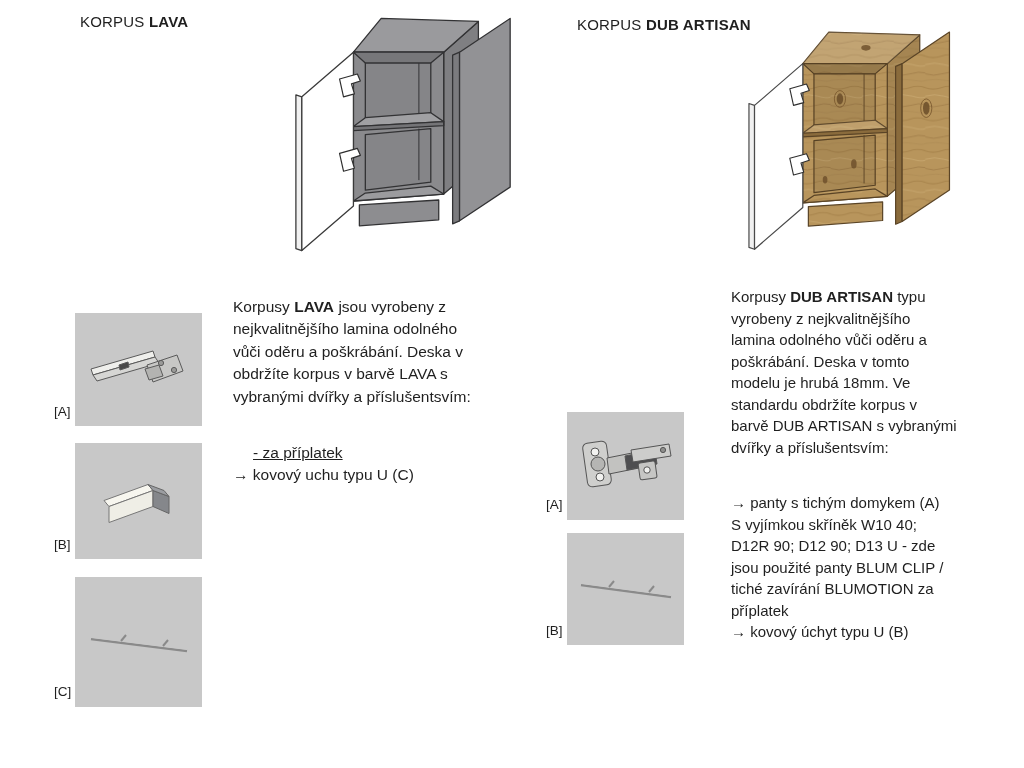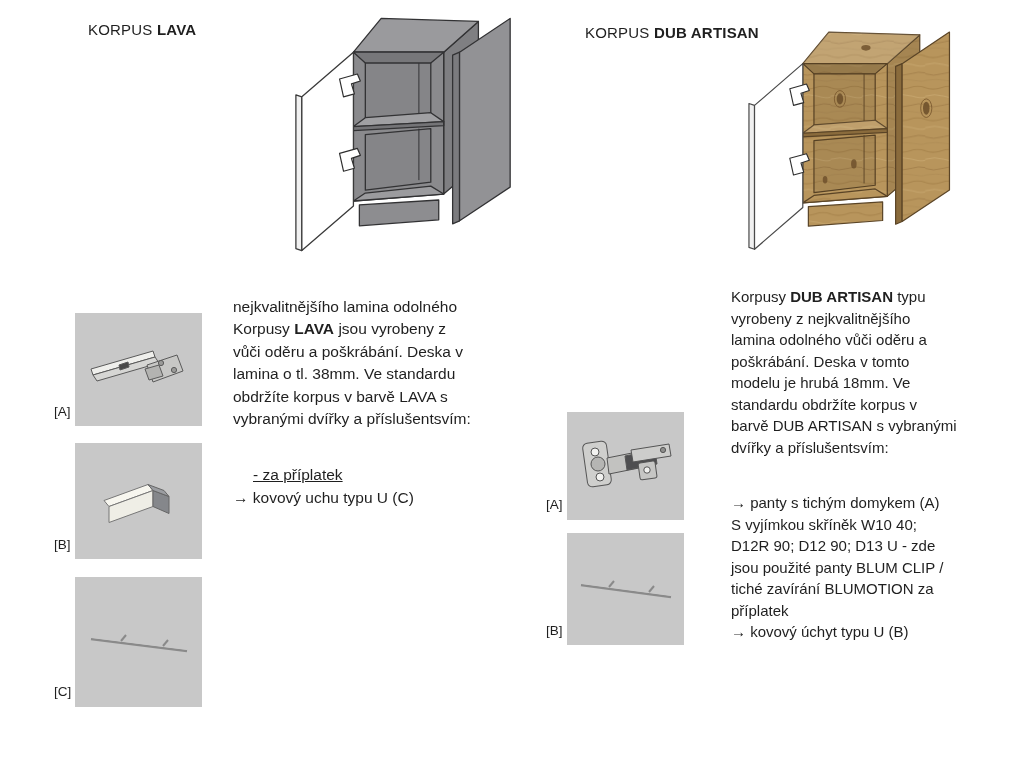--- a/index.html
+++ b/index.html
@@ -1,18 +1,18 @@
 <!DOCTYPE html>
 <html style="--page: #ffffff; --text: #1f1f1f; --lava-fill: #8a8a8d; --lava-line: #323234; --wood-base: #b8955c; --wood-line: #5a4426; --door: #ffffff; --partbox: #c8c8c8;"><head>
 <meta charset="utf-8">
 <style>
   html,body{margin:0;padding:0;background:#fff;}
   .page{position:relative;width:1024px;height:768px;background:var(--page,#fff);
         font-family:"Liberation Sans","DejaVu Sans",sans-serif;color:var(--text,#1f1f1f);overflow:hidden;}
-  .title{position:absolute;margin:8px;font-size:15px;font-weight:400;letter-spacing:.2px;}
+  .title{position:absolute;margin:0;font-size:15px;font-weight:400;letter-spacing:.2px;}
   .title .b,.b{font-weight:700;}
   .textblock{position:absolute;font-size:15.5px;}
   .textblock .tline{white-space:pre-wrap;line-height:22.4px;}
   .textblock.rt .tline{line-height:21.5px;font-size:15px;}
   .bullets{margin-top:34px;}
   .cab{position:absolute;}
   .part{position:absolute;width:150px;}
   .part-img{position:absolute;left:21px;top:0;background:var(--partbox,#c8c8c8);}
   .part-img svg{display:block;width:100%;height:100%;}
   .part-label{position:absolute;left:0;bottom:8px;font-size:13.5px;color:var(--text,#2e2e2e);}
@@ -85,24 +85,23 @@
         <line x1="16" y1="60.5" x2="112" y2="72.5" stroke="#c9c9c9" stroke-width="1"></line>
         <path d="M46,64 l5,-6" stroke="#8a8a8a" stroke-width="2"></path>
         <path d="M88,69 l5,-6" stroke="#8a8a8a" stroke-width="2"></path>
       </svg>
     </div>
     <figcaption class="part-label">[C]</figcaption>
   </figure>
 
   <div class="textblock" style="left:233px;top:296px;width:294px;">
     <div class="para">
+        <div class="tline"><span>Korpusy </span><span class="b">LAVA</span><span> jsou vyrobeny z</span></div>
         <div class="tline"><span>nejkvalitnějšího lamina odolného</span></div>
-        <div class="tline"><span>Korpusy </span><span class="b">LAVA</span><span> jsou vyrobeny z</span></div>
         <div class="tline"><span>vůči oděru a poškrábání. Deska v</span></div>
-        <div class="tline"><span>lamina o tl. 38mm. Ve standardu</span></div>
         <div class="tline"><span>obdržíte korpus v barvě LAVA s</span></div>
         <div class="tline"><span>vybranými dvířky a příslušentsvím:</span></div>
       </div>
     <div class="bullets">
         <div class="tline" style="padding-left: 20px; text-decoration: underline;"><span>- za příplatek</span></div>
         <div class="tline"><span>→ kovový uchu typu U (C)</span></div>
       </div>
   </div>
 
   <h2 class="title" style="left:577px;top:16px;"><span>KORPUS </span><span class="b">DUB ARTISAN</span></h2>

